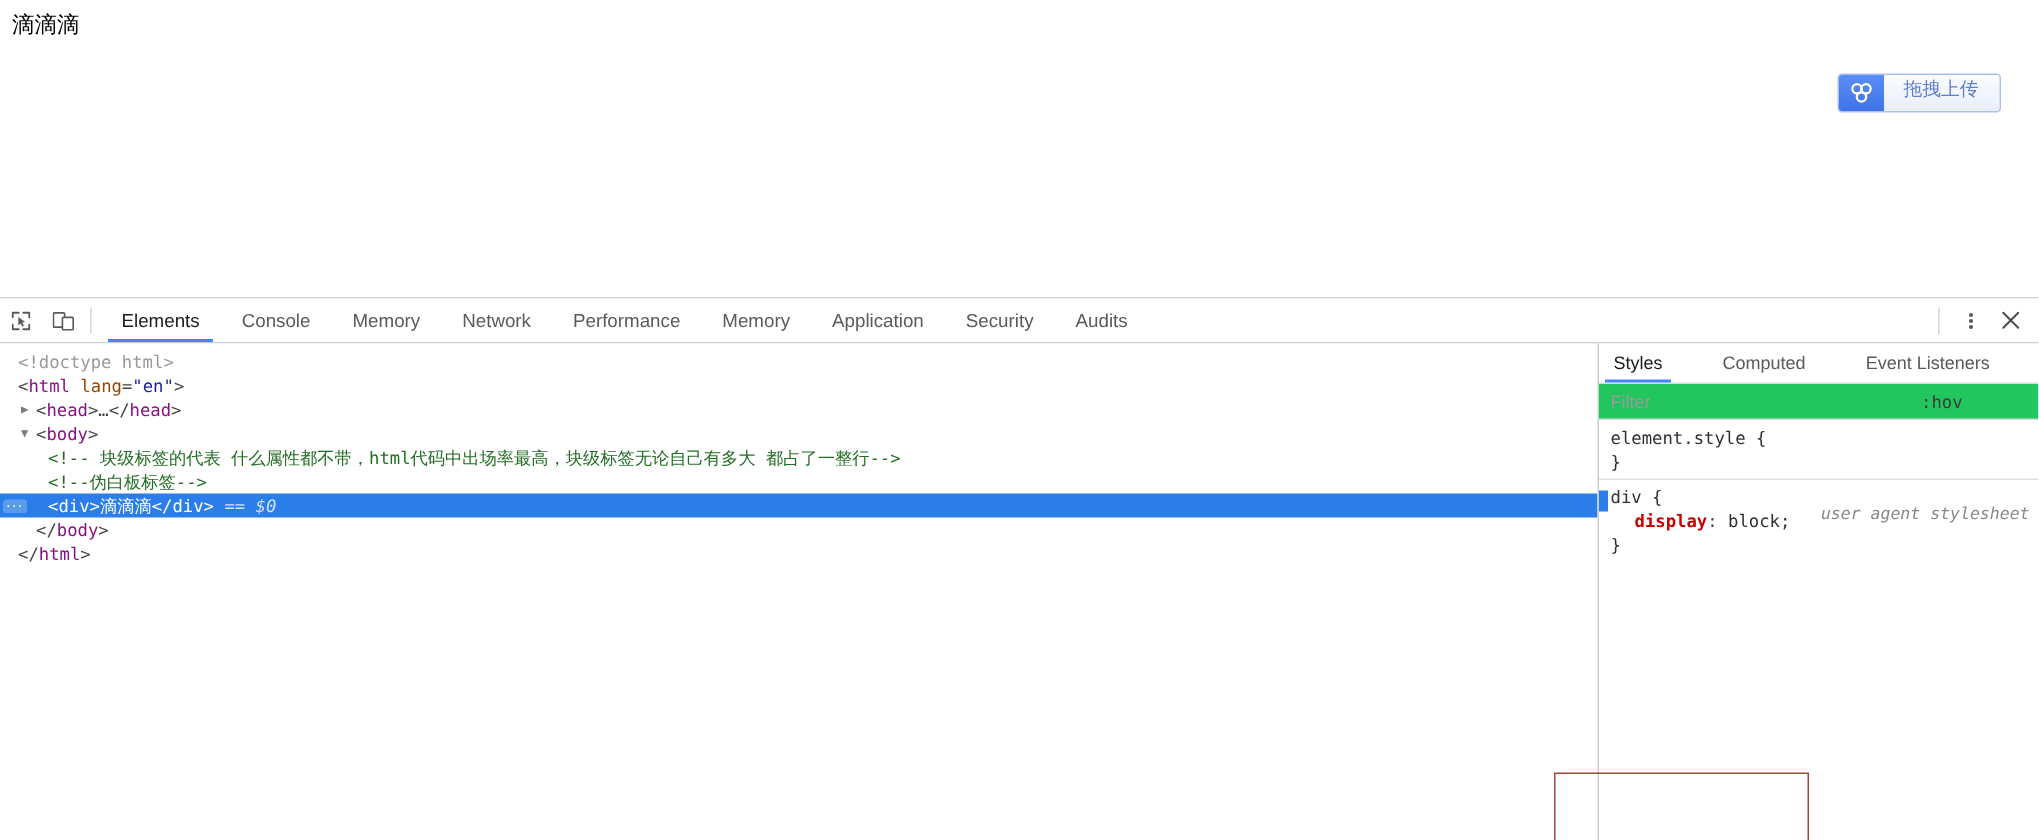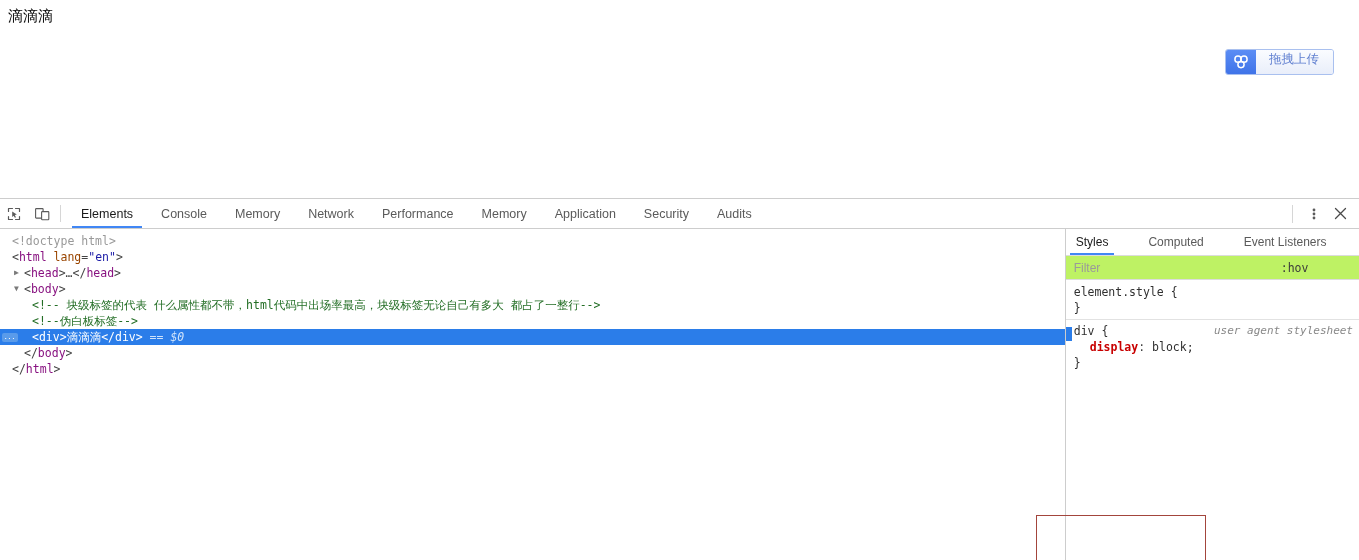--- a/index.html
+++ b/index.html
@@ -249,21 +249,21 @@
     display:flex; align-items:center;
     padding: 0 8px;
     font-size: 13px;
     color: #6a6a6a;
   }
   #filter-bar {
     height: 23px;
     display: flex;
     align-items: center;
     border-bottom: 1px solid #dcdcdc;
-    background: #bef264;
+    background: #22c55e;
     padding-left: 6px;
   }
   #filter-input {
     flex: 1 1 auto;
     border: none;
     outline: none;
     font-size: 12px;
     color: #333333;
     font-family: "Liberation Sans", sans-serif;
     background: transparent;
@@ -291,21 +291,21 @@
     color: #303030;
     padding-top: 4px;
   }
   .rule-block { position: relative; padding: 0 0 0 8px; }
   .sel-name { color: #303030; }
   .prop-name { color: #c80000; font-weight: bold; }
   .prop-value { color: #303030; }
   .rule-origin {
     position: absolute;
     right: 6px;
-    top: 0;
+    top: 12px;
     color: #888888;
     font-style: italic;
     font-size: 11px;
     white-space: nowrap;
   }
   .rule-sep {
     border-top: 1px solid #e2e2e2;
     margin: 3px 0 0 0;
   }
   #ua-rule {

